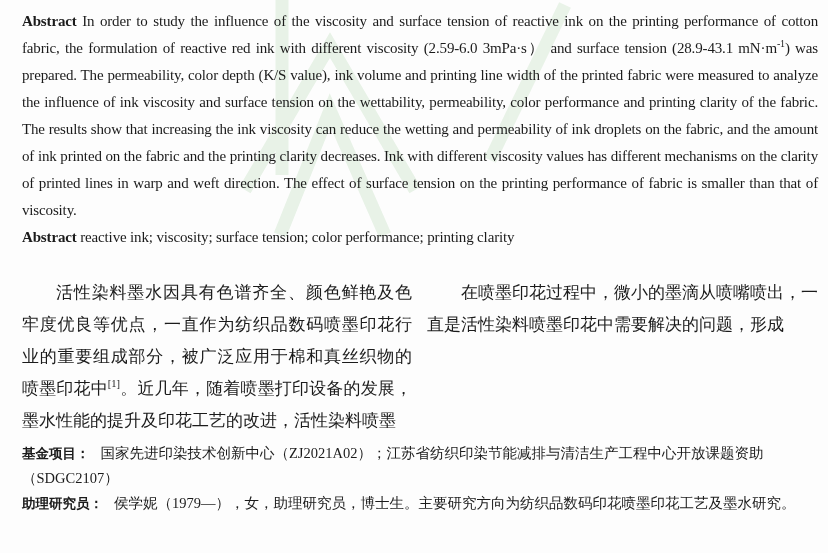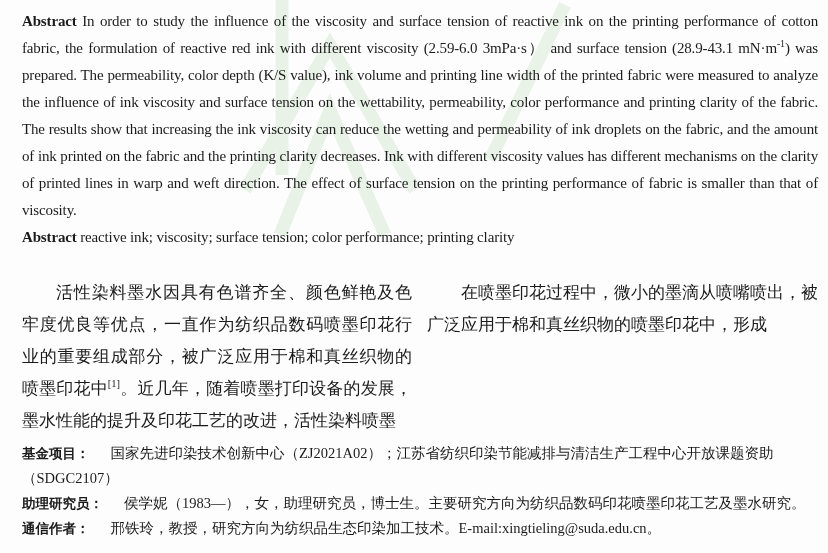--- a/index.html
+++ b/index.html
@@ -53,21 +53,21 @@
   .footnotes p {
     margin: 0;
     font-size: 14.5px;
     line-height: 25px;
     text-align: left;
   }
   .fn-label {
     font-weight: bold;
     font-family: "Liberation Sans", "DejaVu Sans", sans-serif;
     font-size: 13.5px;
-    padding-right: 21px;
+    padding-right: 11px;
   }
   .fn-text { white-space: pre-wrap; }
 </style>
 </head>
 <body>
 
 <svg class="watermark" viewBox="0 0 360 280" xmlns="http://www.w3.org/2000/svg" aria-hidden="true">
   <g fill="none" stroke="#e1efe0" stroke-width="13" opacity="0.75">
     <polyline points="10,190 95,45 180,190"></polyline>
     <polyline points="45,235 95,110 150,235"></polyline>
@@ -81,24 +81,23 @@
   <div class="en">
     <p><b>Abstract</b> <span><span>In order to study the influence of the viscosity and surface tension of reactive ink on the printing performance of cotton fabric, the formulation of reactive red ink with different viscosity (2.59-6.0 3mPa·s） and surface tension (28.9-43.1 mN·m</span><sup>-1</sup><span>) was prepared. The permeability, color depth (K/S value), ink volume and printing line width of the printed fabric were measured to analyze the influence of ink viscosity and surface tension on the wettability, permeability, color performance and printing clarity of the fabric. The results show that increasing the ink viscosity can reduce the wetting and permeability of ink droplets on the fabric, and the amount of ink printed on the fabric and the printing clarity decreases. Ink with different viscosity values has different mechanisms on the clarity of printed lines in warp and weft direction. The effect of surface tension on the printing performance of fabric is smaller than that of viscosity.</span></span></p>
     <p><b>Abstract</b> <span>reactive ink; viscosity; surface tension; color performance; printing clarity</span></p>
   </div>
 
   <div class="cn-section">
     <div class="cn-col-left">
       <p class="indent"><span>活性染料墨水因具有色谱齐全、颜色鲜艳及色牢度优良等优点，一直作为纺织品数码喷墨印花行业的重要组成部分，被广泛应用于棉和真丝织物的喷墨印花中</span><sup>[1]</sup><span>。近几年，随着喷墨打印设备的发展，墨水性能的提升及印花工艺的改进，活性染料喷墨</span></p>
     </div>
     <div class="cn-col-right">
-      <p class="indent"><span>在喷墨印花过程中，微小的墨滴从喷嘴喷出，被广泛应用于棉和真丝织物的喷墨印花中，形成</span></p>
+      <p class="indent"><span>在喷墨印花过程中，微小的墨滴从喷嘴喷出，一直是活性染料喷墨印花中需要解决的问题，形成</span></p>
     </div>
   </div>
 
   <div class="footnotes">
     <p><span class="fn-label">基金项目：</span><span class="fn-text">国家先进印染技术创新中心（ZJ2021A02）；江苏省纺织印染节能减排与清洁生产工程中心开放课题资助
 （SDGC2107）</span></p>
-    <p><span class="fn-label">助理研究员：</span><span class="fn-text">侯学妮（1983—），女，助理研究员，博士生。主要研究方向为纺织品数码印花喷墨印花工艺及墨水研究。</span></p>
-    <p><span class="fn-label">通信作者：</span><span class="fn-text">邢铁玲，教授，研究方向为纺织品生态印染加工技术。E-mail:xingtieling@suda.edu.cn。</span></p>
+    <p><span class="fn-label">助理研究员：</span><span class="fn-text">侯学妮（1979—），女，助理研究员，博士生。主要研究方向为纺织品数码印花喷墨印花工艺及墨水研究。</span></p>
   </div>
 
 </div>
 
 </body></html>

